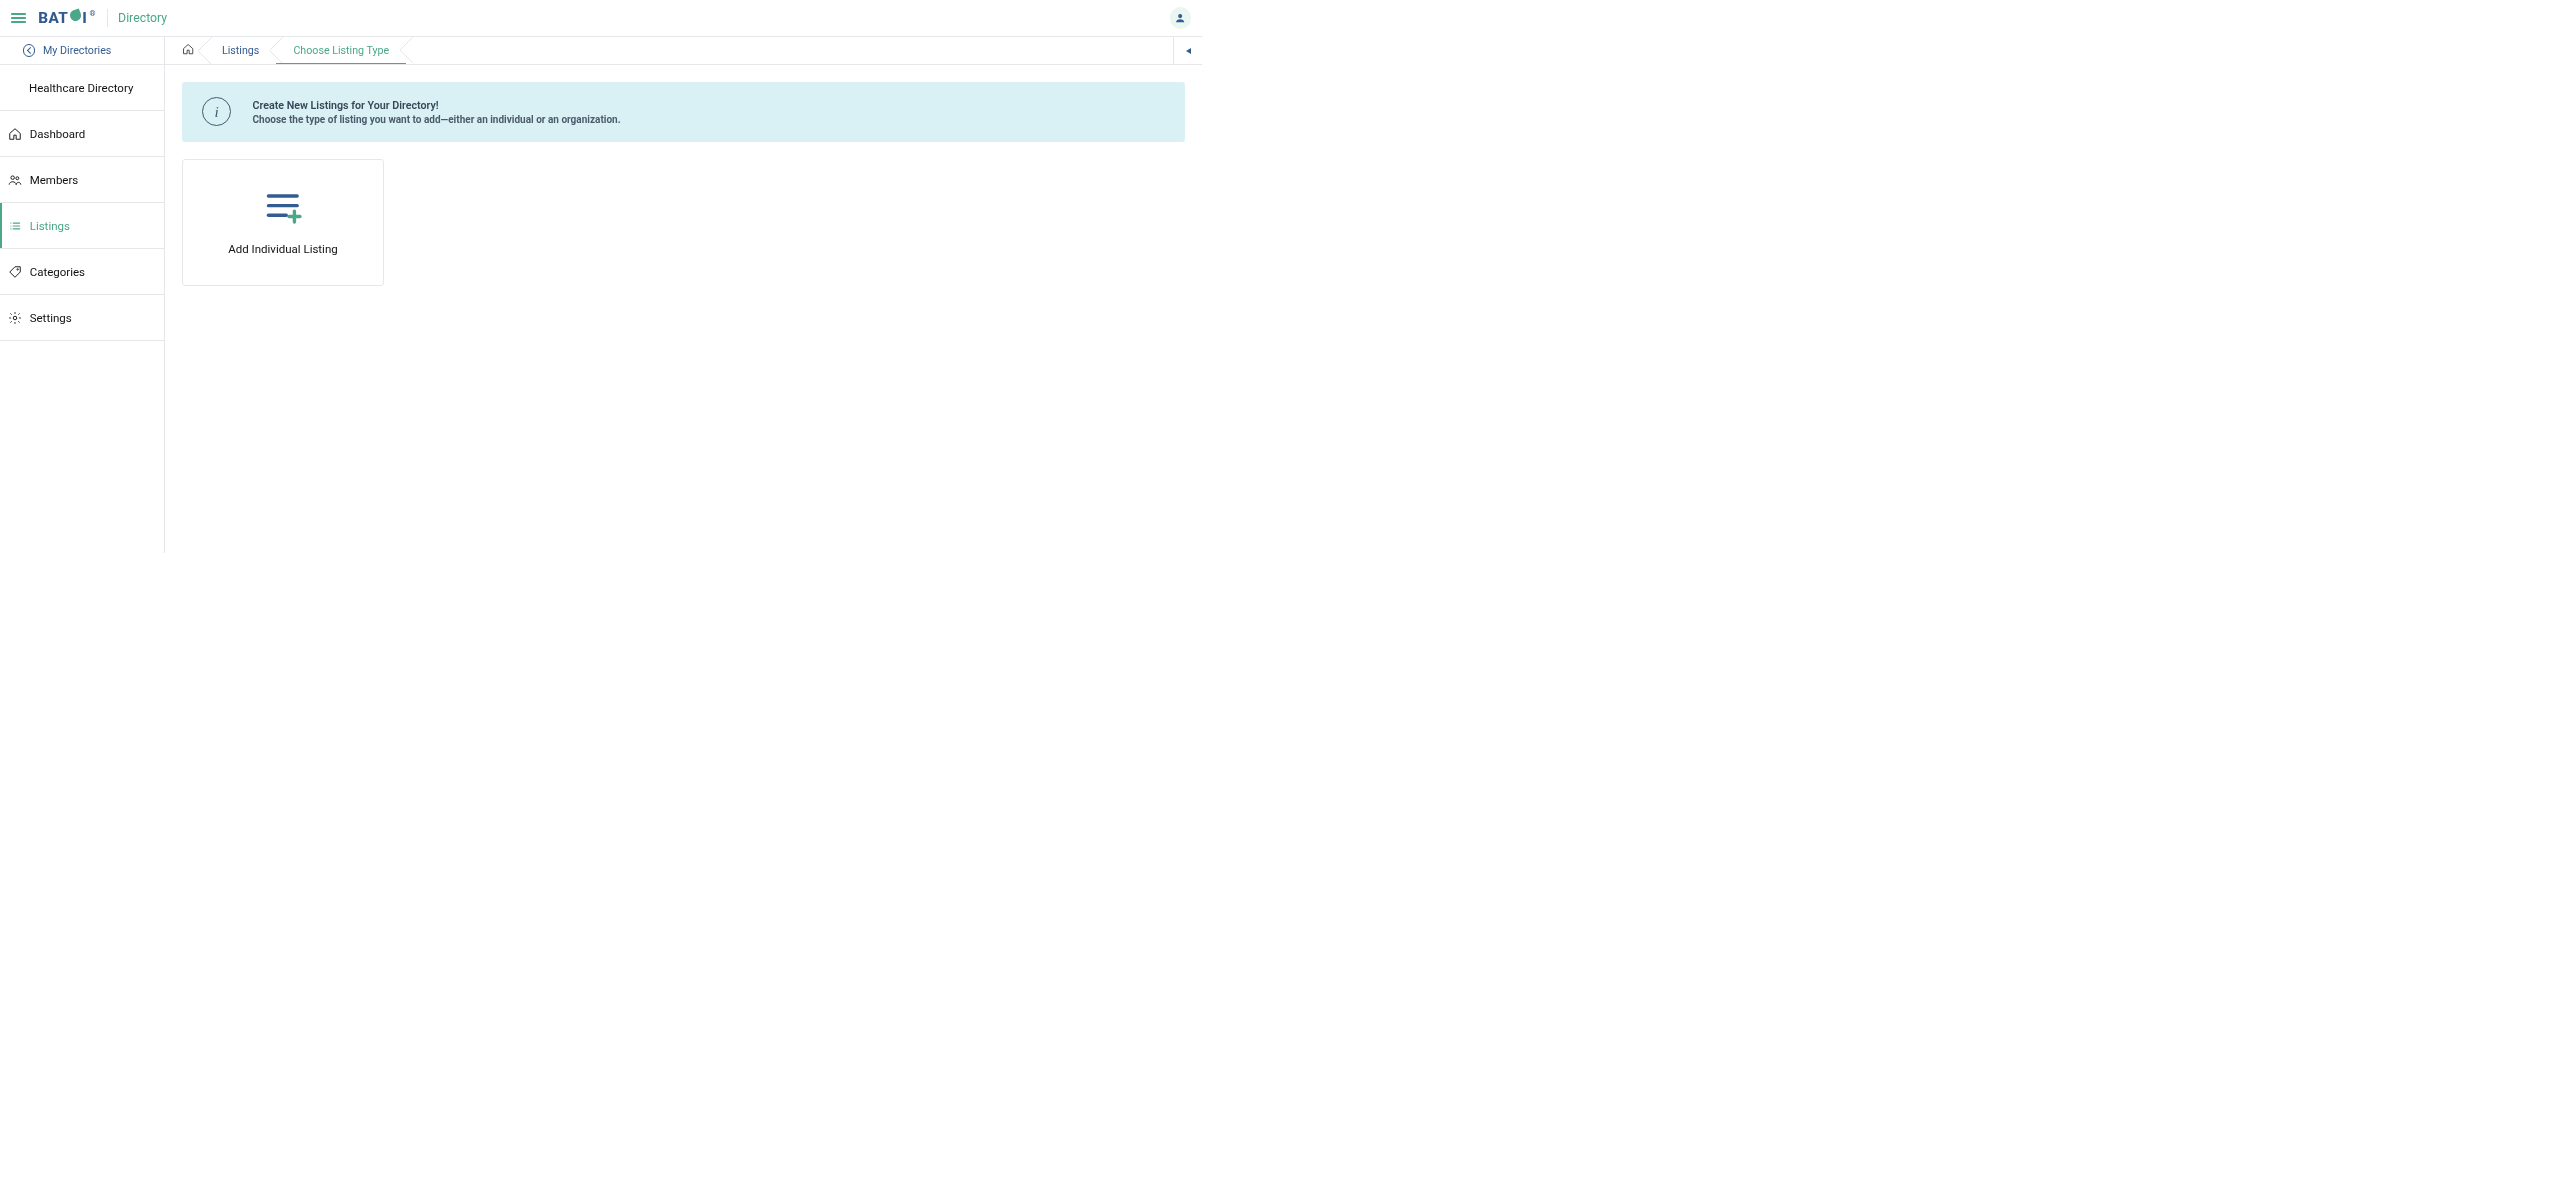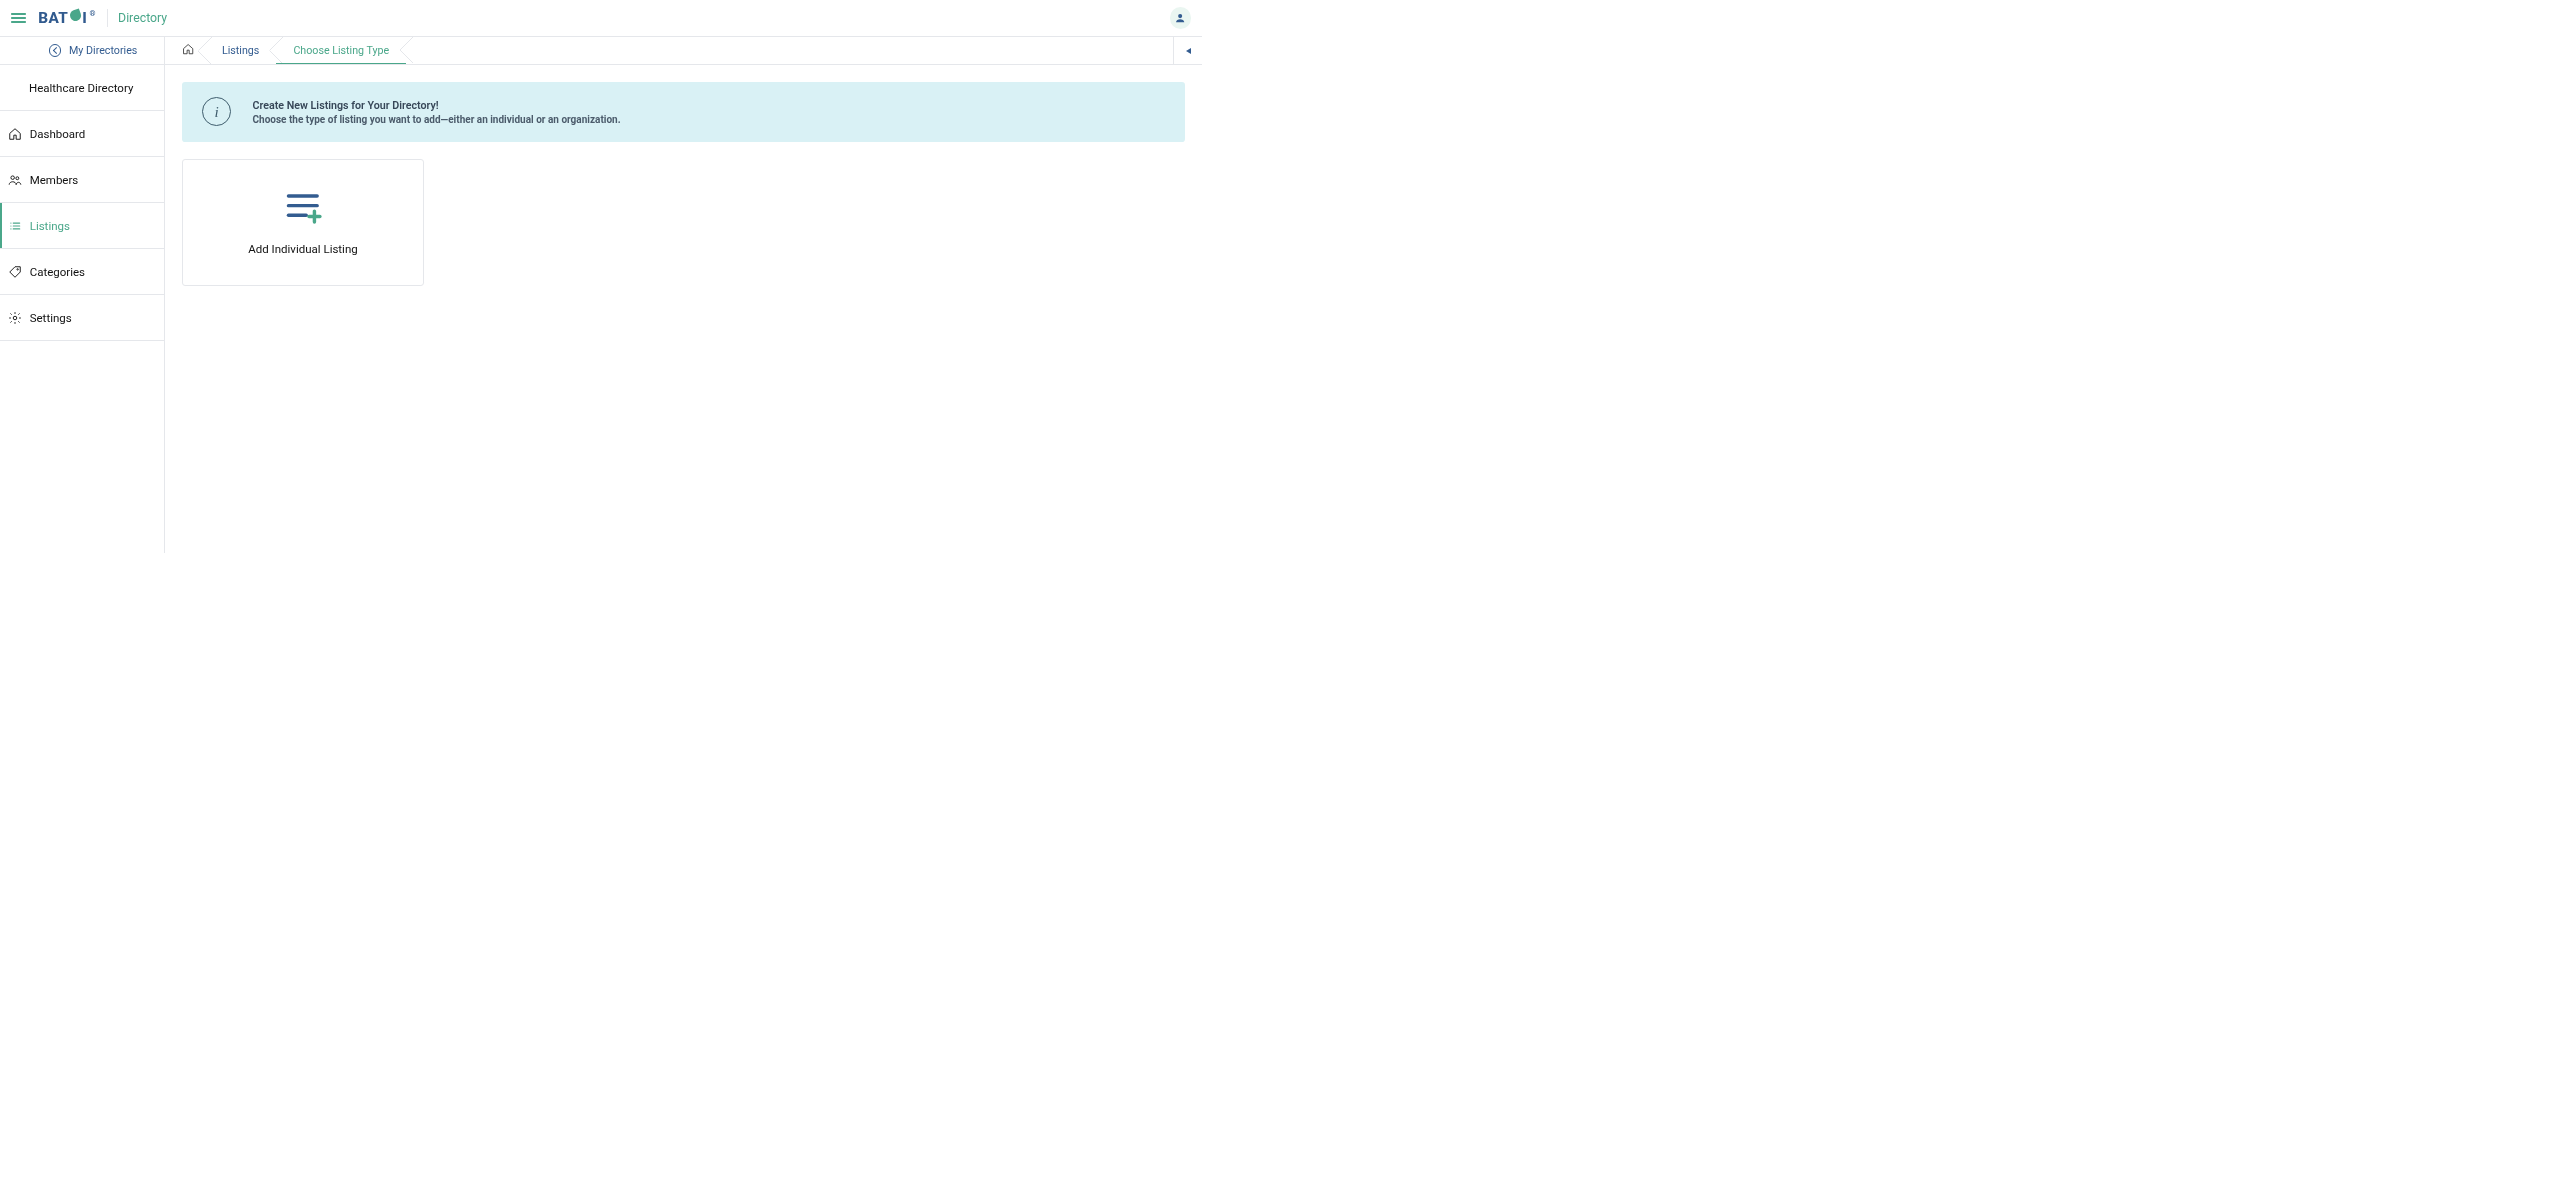--- a/index.html
+++ b/index.html
@@ -57,21 +57,21 @@
   .avatar svg { width: 12.3px; height: 12.3px; }
   
   .layout { display: flex; height: calc(100% - 37px); }
   .sidebar {
     width: 165px; border-right: 0.8px solid #e5e7eb;
     display: flex; flex-direction: column;
   }
   .sidebar-top {
     height: 28px; display: flex; align-items: center;
     border-bottom: 0.8px solid #e5e7eb;
-    padding-left: 49px; gap: 7.7px;
+    padding-left: 23px; gap: 7.7px;
     color: #335c90; cursor: pointer;
   }
   .arrow-left-circle {
     width: 12.3px; height: 12.3px; border: 1.2px solid #335c90; border-radius: 50%;
     display: inline-flex; align-items: center; justify-content: center;
     position: relative;
   }
   .arrow-left-circle::before {
     content: ""; width: 3.8px; height: 3.8px;
     border-left: 1.2px solid #335c90; border-bottom: 1.2px solid #335c90;
@@ -138,21 +138,21 @@
   .info-icon {
     width: 29px; height: 29px; border: 1.5px solid #3f5d6d; border-radius: 50%;
     display: flex; align-items: center; justify-content: center;
     font-family: Georgia, serif; font-style: italic; font-size: 15.3px; color: #3f5d6d;
   }
   .info-text { display: flex; flex-direction: column; gap: 2px; }
   .info-title { font-weight: 600; color: #374758; font-size: 10.7px; }
   .info-sub { color: #4b5b6b; font-size: 10px; font-weight: bold; }
   .cards { display: flex; gap: 17px; }
   .card {
-    width: 242px; height: 127px; border: 0.8px solid #e5e7eb; border-radius: 3.1px;
+    width: 202px; height: 127px; border: 0.8px solid #e5e7eb; border-radius: 3.1px;
     display: flex; flex-direction: column; align-items: center; justify-content: center; gap: 16px;
     cursor: pointer;
   }
   .card-icon { width: 41px; height: 38px; display: flex; align-items: center; justify-content: center; }
   .card-icon svg { width: 41px; height: 38px; }
   .card-label { font-size: 11.5px; color: #111; }
   .triangle-left {
     width: 0; height: 0; border-top: 3.8px solid transparent; border-bottom: 3.8px solid transparent;
     border-right: 5.4px solid #335c90; display: inline-block;
   }

